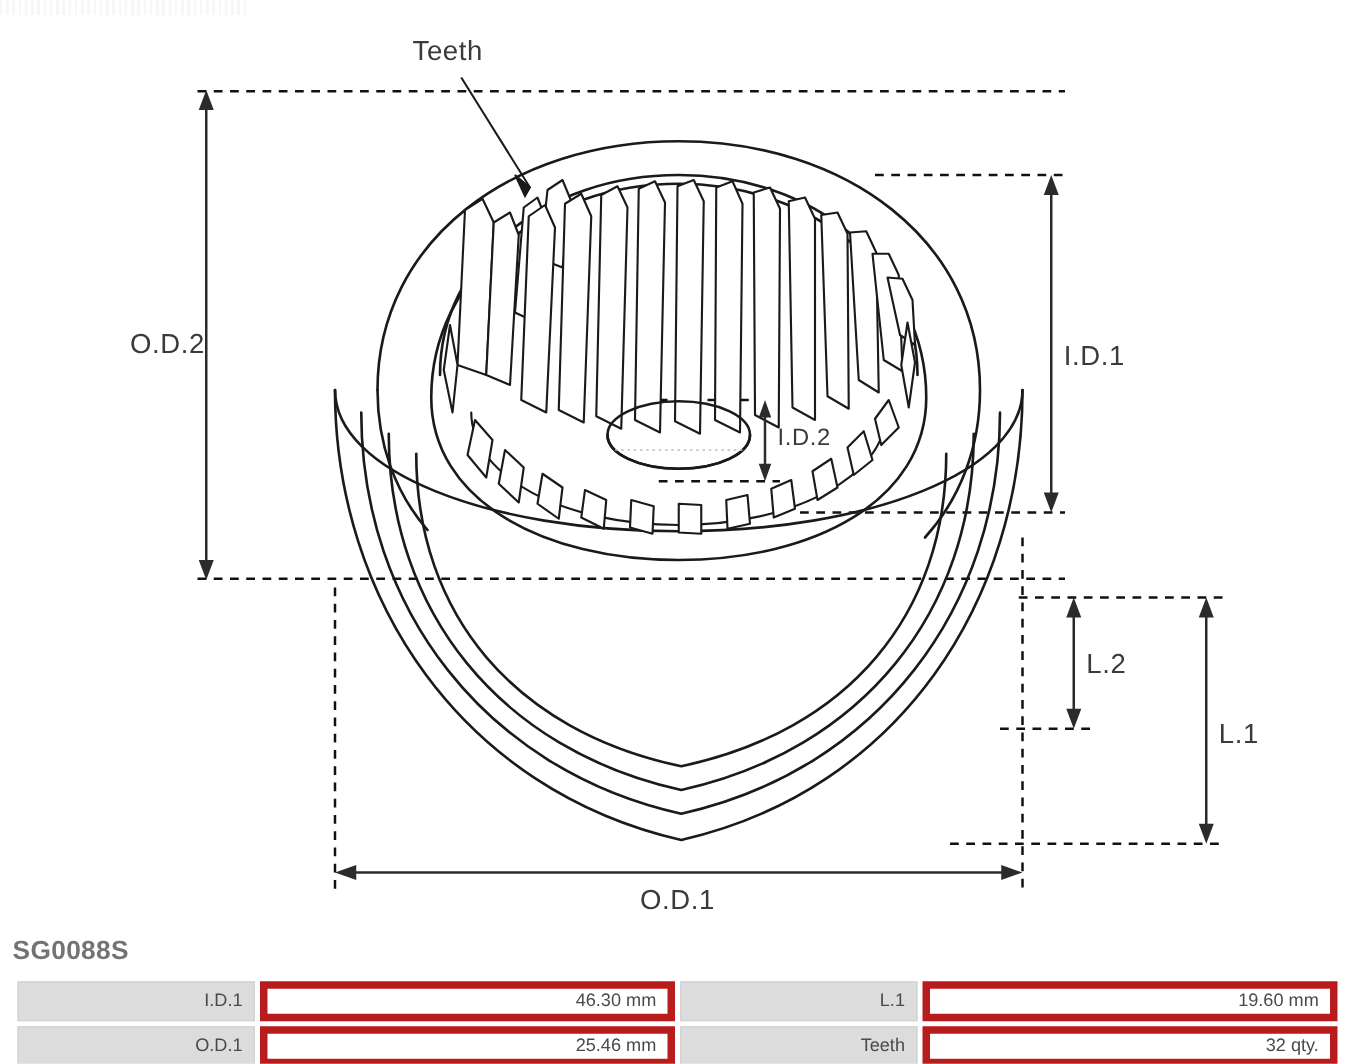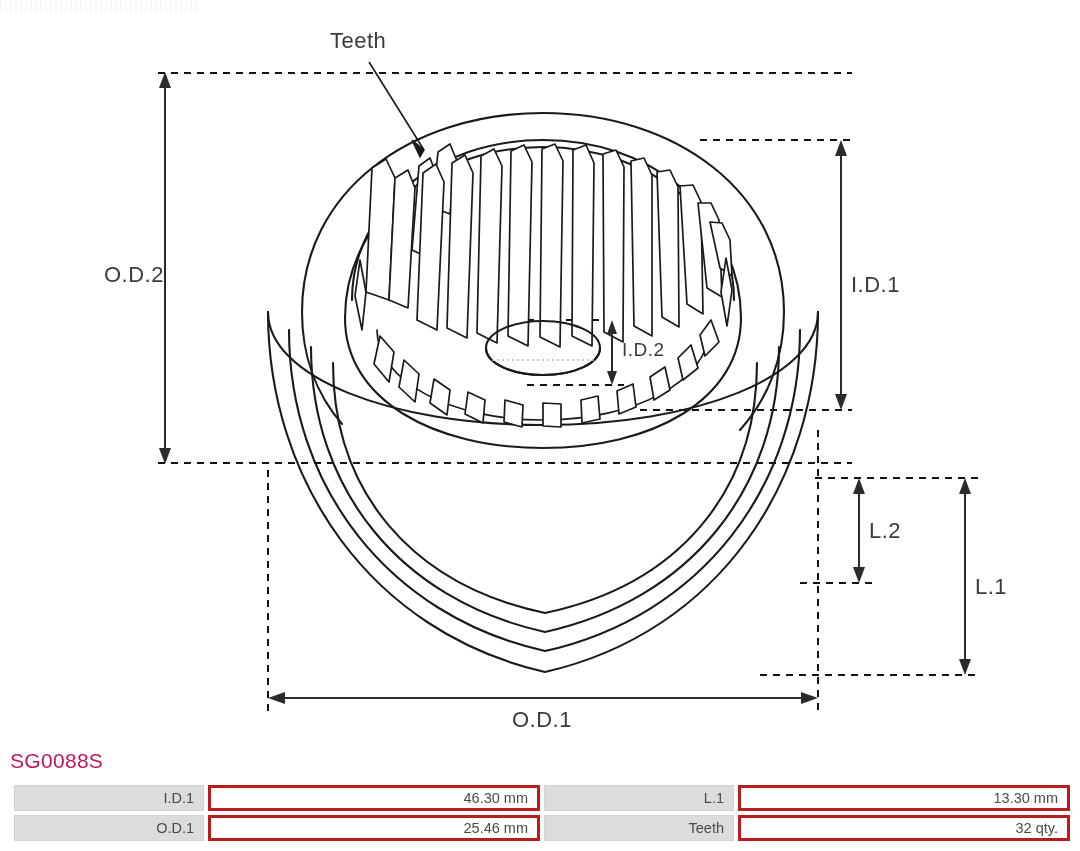--- a/index.html
+++ b/index.html
@@ -66,42 +66,42 @@
   text.dim-label.small {
     font-size: 19px;
   }
 
   
   .part-no {
     position: absolute;
     left: 10px;
     top: 748px;
     font-size: 21px;
-    font-weight: 400;
-    color: #be185d;
+    font-weight: 700;
+    color: #737373;
     letter-spacing: 0.3px;
     line-height: 26px;
   }
   .spec-table {
     position: absolute;
     left: 10px;
     top: 781px;
     width: 1052px;
     border-collapse: separate;
     border-spacing: 4px 4px;
     table-layout: fixed;
   }
   .spec-table td {
     height: 25px;
     font-size: 14.5px;
     color: #4a4a4a;
     padding: 2px 9px;
     text-align: right;
     vertical-align: middle;
-    border: 3px solid #b91c1c;
+    border: 6px solid #b91c1c;
     background: #ffffff;
     box-sizing: border-box;
     white-space: nowrap;
     overflow: hidden;
   }
   .spec-table td.lbl {
     background: #dcdcdc;
     border: 1px solid #d2d2d2;
     color: #4a4a4a;
   }
@@ -293,21 +293,21 @@
       <col class="col-lbl">
         <col class="col-val">
         <col class="col-lbl">
         <col class="col-val">
     </colgroup>
     <tbody>
       <tr>
         <td class="lbl">I.D.1</td>
         <td>46.30 mm</td>
         <td class="lbl">L.1</td>
-        <td>13.30 mm</td>
+        <td>19.60 mm</td>
       </tr>
       <tr>
         <td class="lbl">O.D.1</td>
         <td>25.46 mm</td>
         <td class="lbl">Teeth</td>
         <td>32 qty.</td>
       </tr>
     </tbody>
   </table>
 

